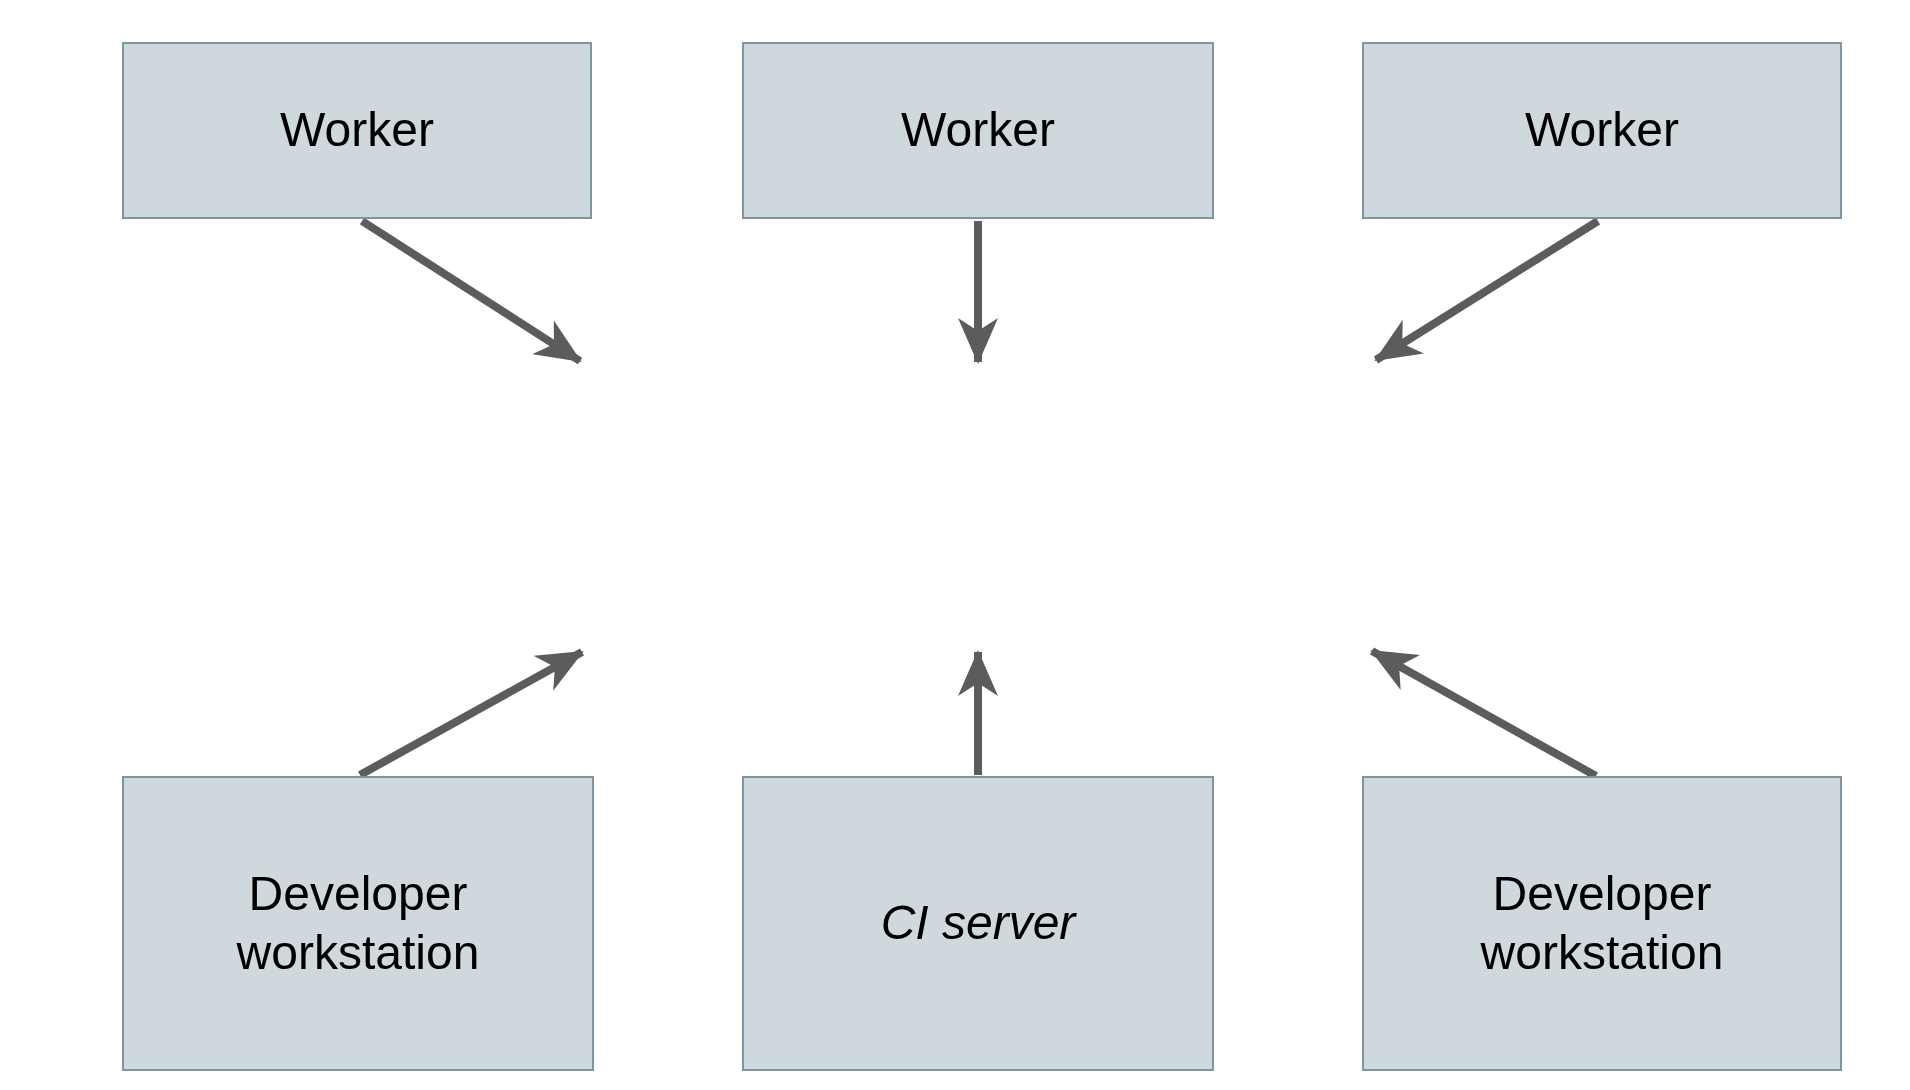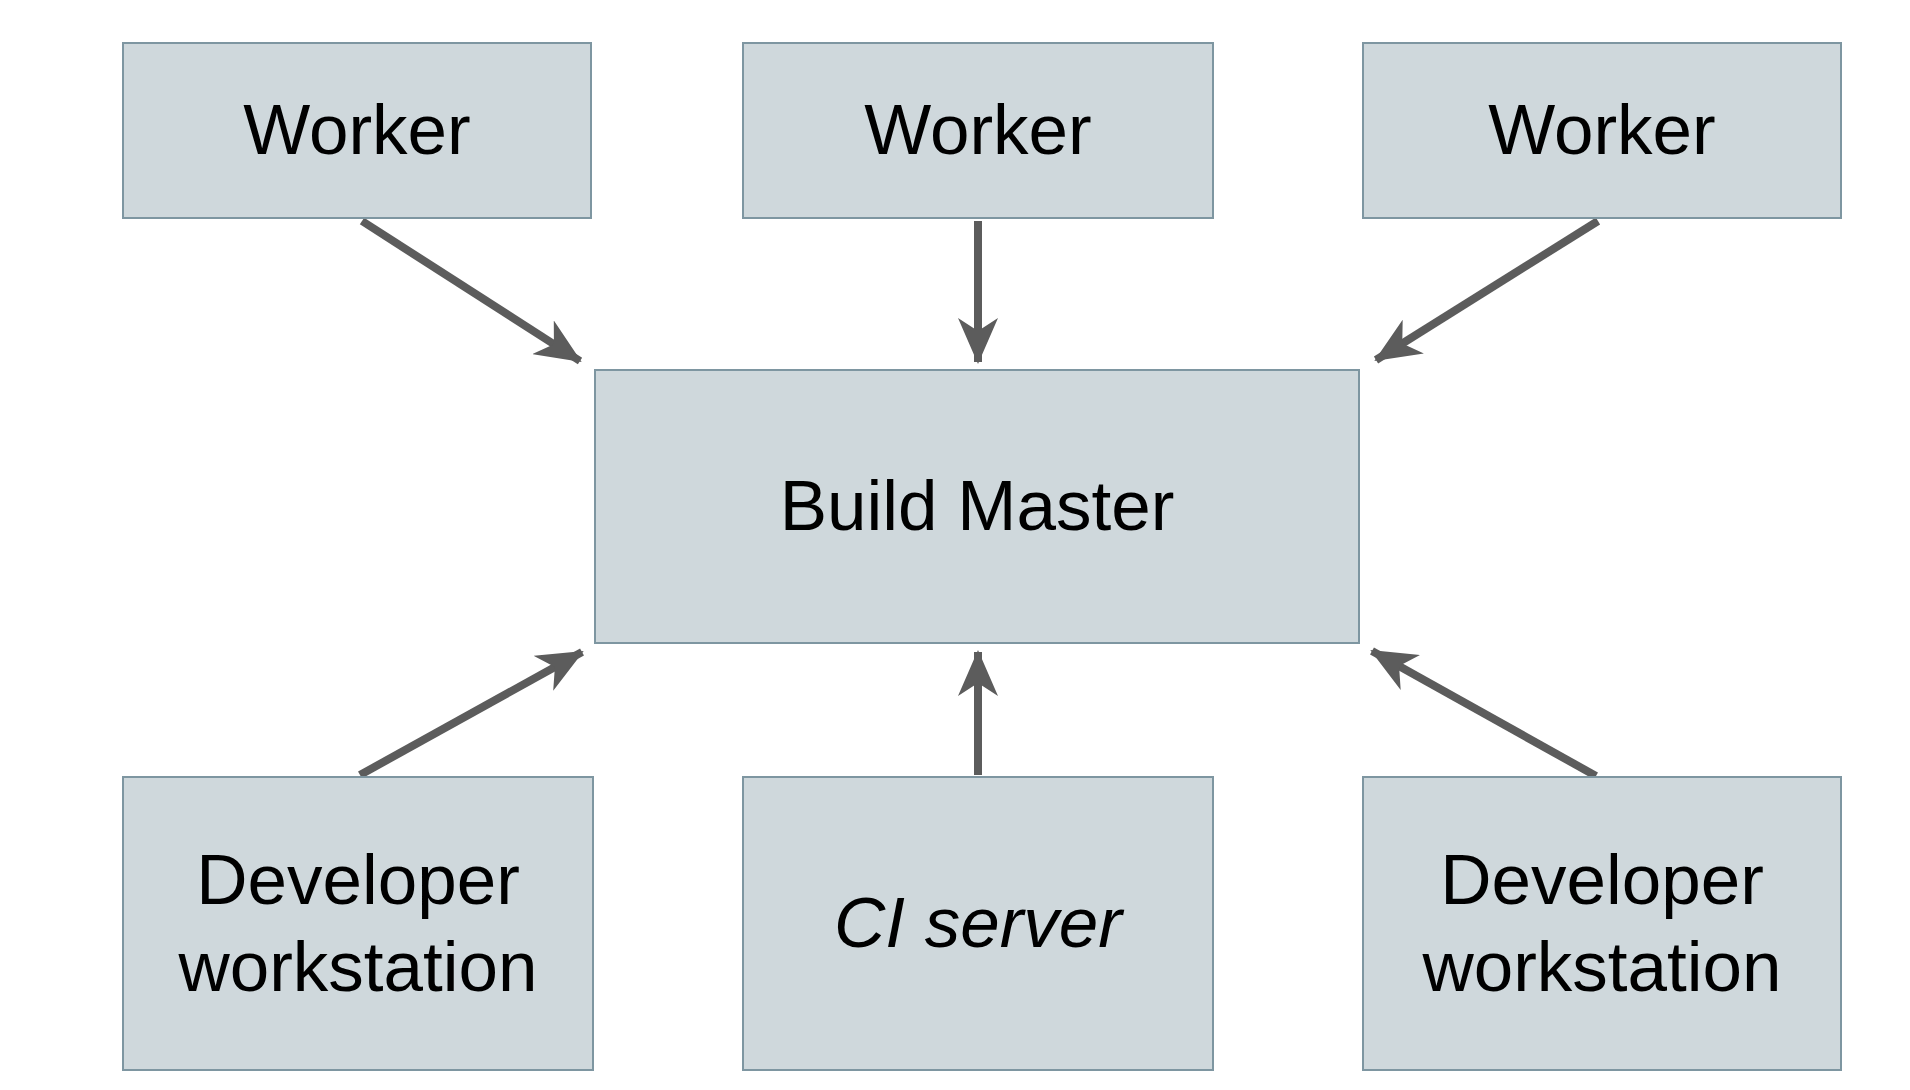--- a/index.html
+++ b/index.html
@@ -26,21 +26,21 @@
   .node {
     position: absolute;
     box-sizing: border-box;
     background: #cfd8dc;
     border: 2px solid #7e96a1;
     display: flex;
     align-items: center;
     justify-content: center;
     text-align: center;
     color: #000000;
-    font-size: 71px;
+    font-size: 48px;
     line-height: 1.22;
     letter-spacing: 0px;
   }
   .node .label {
     display: block;
     padding: 0 28px;
   }
   
   .node.worker-1 { left: 122px; top: 42px;  width: 470px; height: 177px; }
   .node.worker-2 { left: 742px; top: 42px;  width: 472px; height: 177px; }
@@ -82,23 +82,20 @@
   </div>
 
   <div class="node worker-2">
     <span class="label">Worker</span>
   </div>
 
   <div class="node worker-3">
     <span class="label">Worker</span>
   </div>
 
-  <div class="node build-master">
-    <span class="label">Build Master</span>
-  </div>
 
   <div class="node dev-left">
     <span class="label">Developer workstation</span>
   </div>
 
   <div class="node ci-server">
     <span class="label">CI server</span>
   </div>
 
   <div class="node dev-right">

